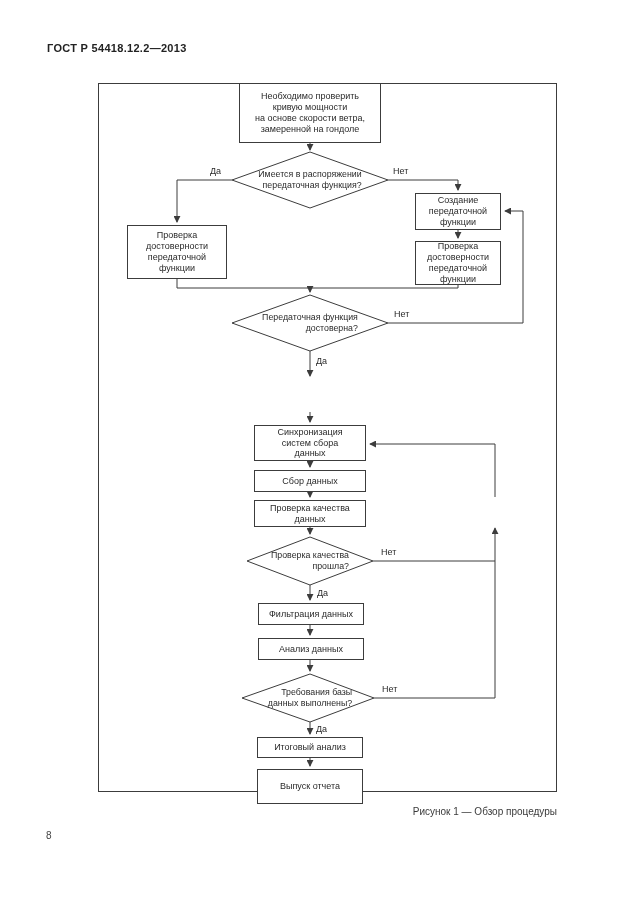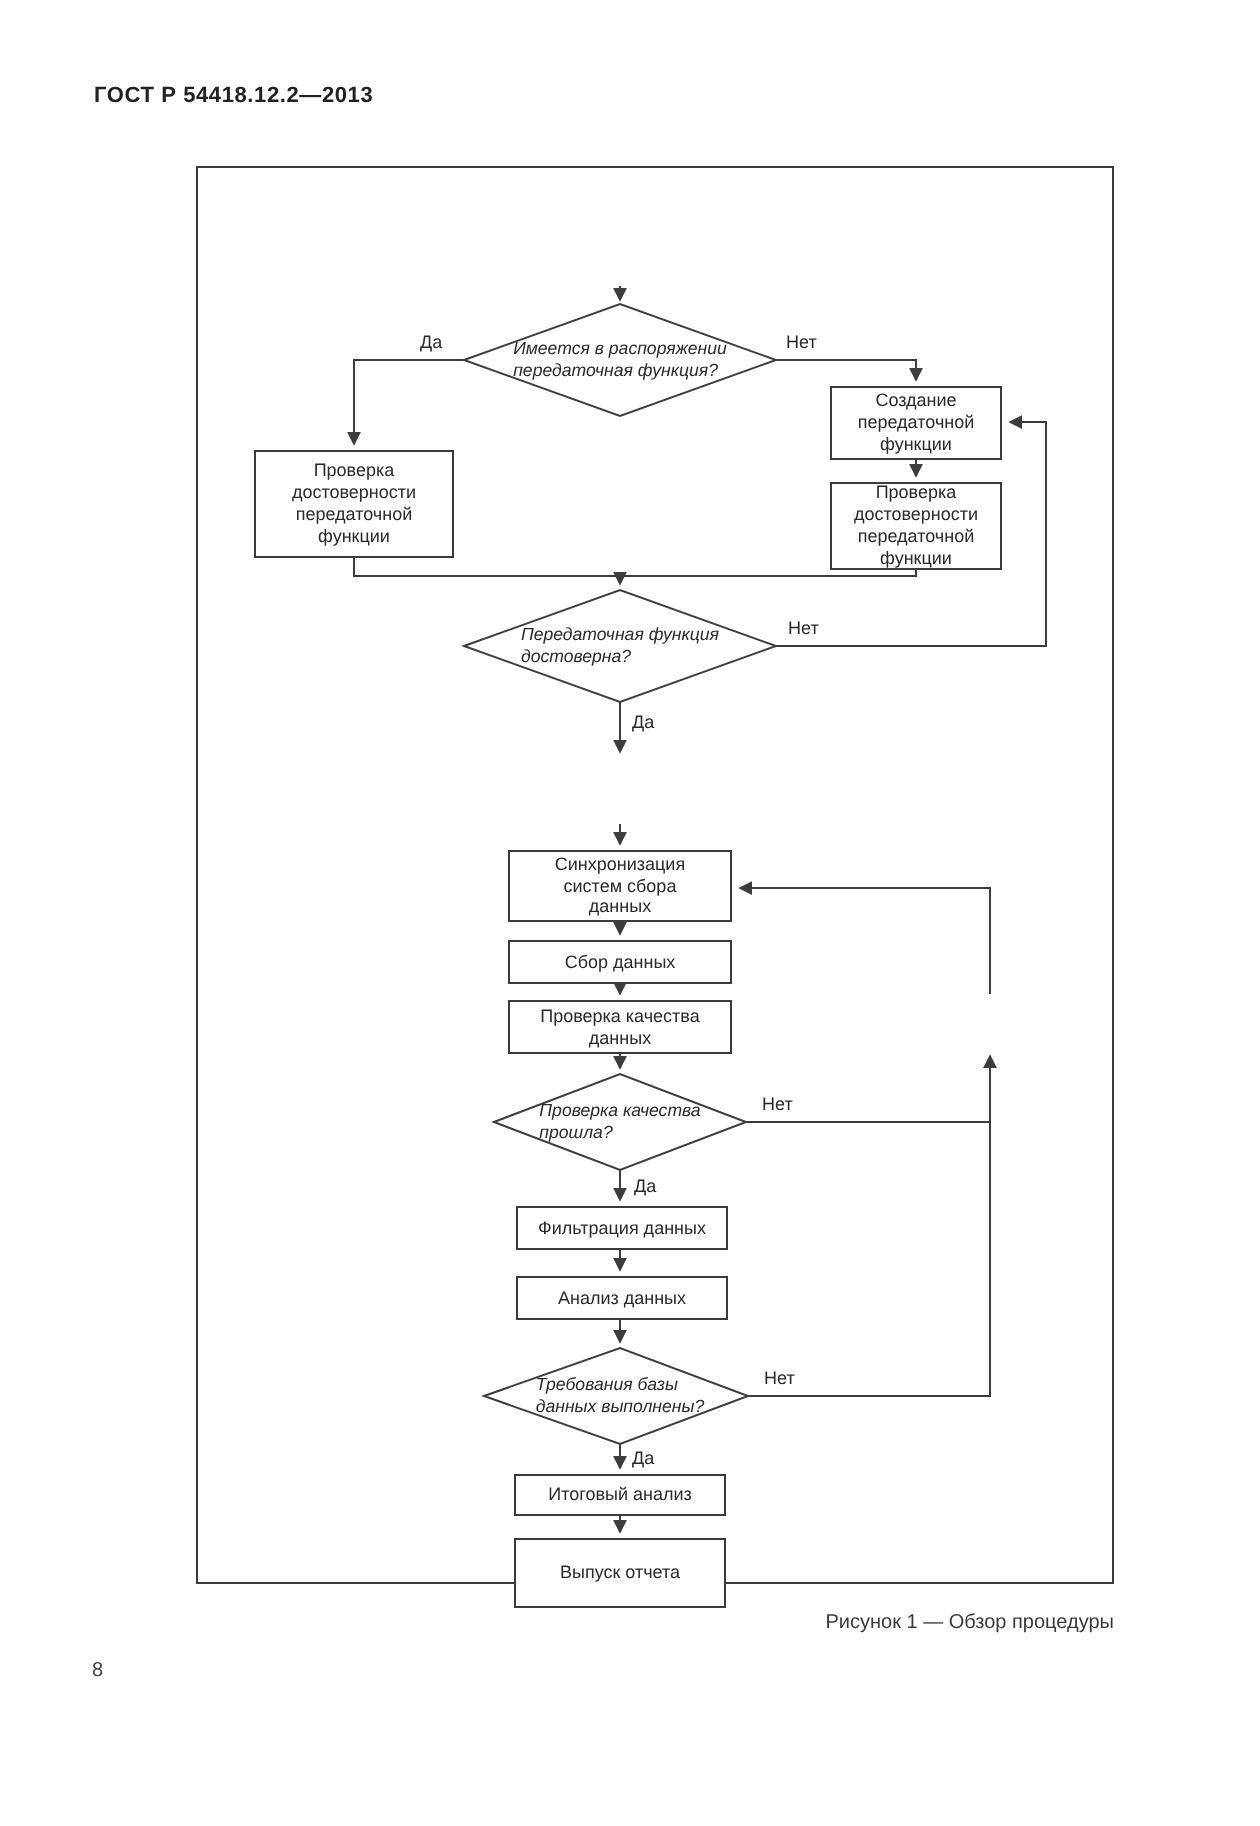--- a/index.html
+++ b/index.html
@@ -10,22 +10,22 @@
   .hdr{position:absolute;left:47px;top:42px;font-size:11px;font-weight:bold;letter-spacing:.3px;color:#222;}
   .pgnum{position:absolute;left:46px;top:830px;font-size:10px;color:#444;}
   .caption{position:absolute;left:98px;top:806px;width:459px;text-align:right;font-size:10px;color:#3a3a3a;}
   svg.wires{position:absolute;left:0;top:0;}
   .node{
     position:absolute;box-sizing:border-box;border:1px solid #3c3c3c;background:#fff;
     display:flex;align-items:center;justify-content:center;text-align:center;
     font-size:9px;line-height:1.22;white-space:pre-line;color:#2a2a2a;padding:1px 2px;
   }
   .dlabel{
-    position:absolute;display:flex;align-items:center;justify-content:center;text-align:left;
-    font-size:8.8px;line-height:1.25;white-space:pre-line;color:#2a2a2a;font-style:italic;
+    position:absolute;display:flex;align-items:center;justify-content:center;text-align:right;
+    font-size:8.8px;line-height:1.25;white-space:pre-line;color:#2a2a2a;
   }
   .yn{position:absolute;font-size:9px;color:#2a2a2a;}
 </style>
 </head>
 <body>
 
 <div class="page">
 
   <div class="hdr">ГОСТ Р 54418.12.2—2013</div>
 
@@ -61,20 +61,24 @@
       <polyline points="374,698 495,698 495,528" marker-end="url(#arr)"></polyline>
       <polyline points="495,497 495,444 370,444" marker-end="url(#arr)"></polyline>
       <line x1="310" y1="585" x2="310" y2="600" marker-end="url(#arr)"></line>
       <line x1="310" y1="625" x2="310" y2="635" marker-end="url(#arr)"></line>
       <line x1="310" y1="660" x2="310" y2="671" marker-end="url(#arr)"></line>
       <line x1="310" y1="722" x2="310" y2="734" marker-end="url(#arr)"></line>
       <line x1="310" y1="758" x2="310" y2="766" marker-end="url(#arr)"></line>
     </g>
   </svg>
 
+  <div class="node" style="left:239px;top:83px;width:142px;height:60px;">Необходимо проверить
+кривую мощности
+на основе скорости ветра,
+замеренной на гондоле</div>
 
   <div class="node" style="left:127px;top:225px;width:100px;height:54px;">Проверка
 достоверности
 передаточной
 функции</div>
 
   <div class="node" style="left:415px;top:193px;width:86px;height:37px;">Создание
 передаточной
 функции</div>
 

